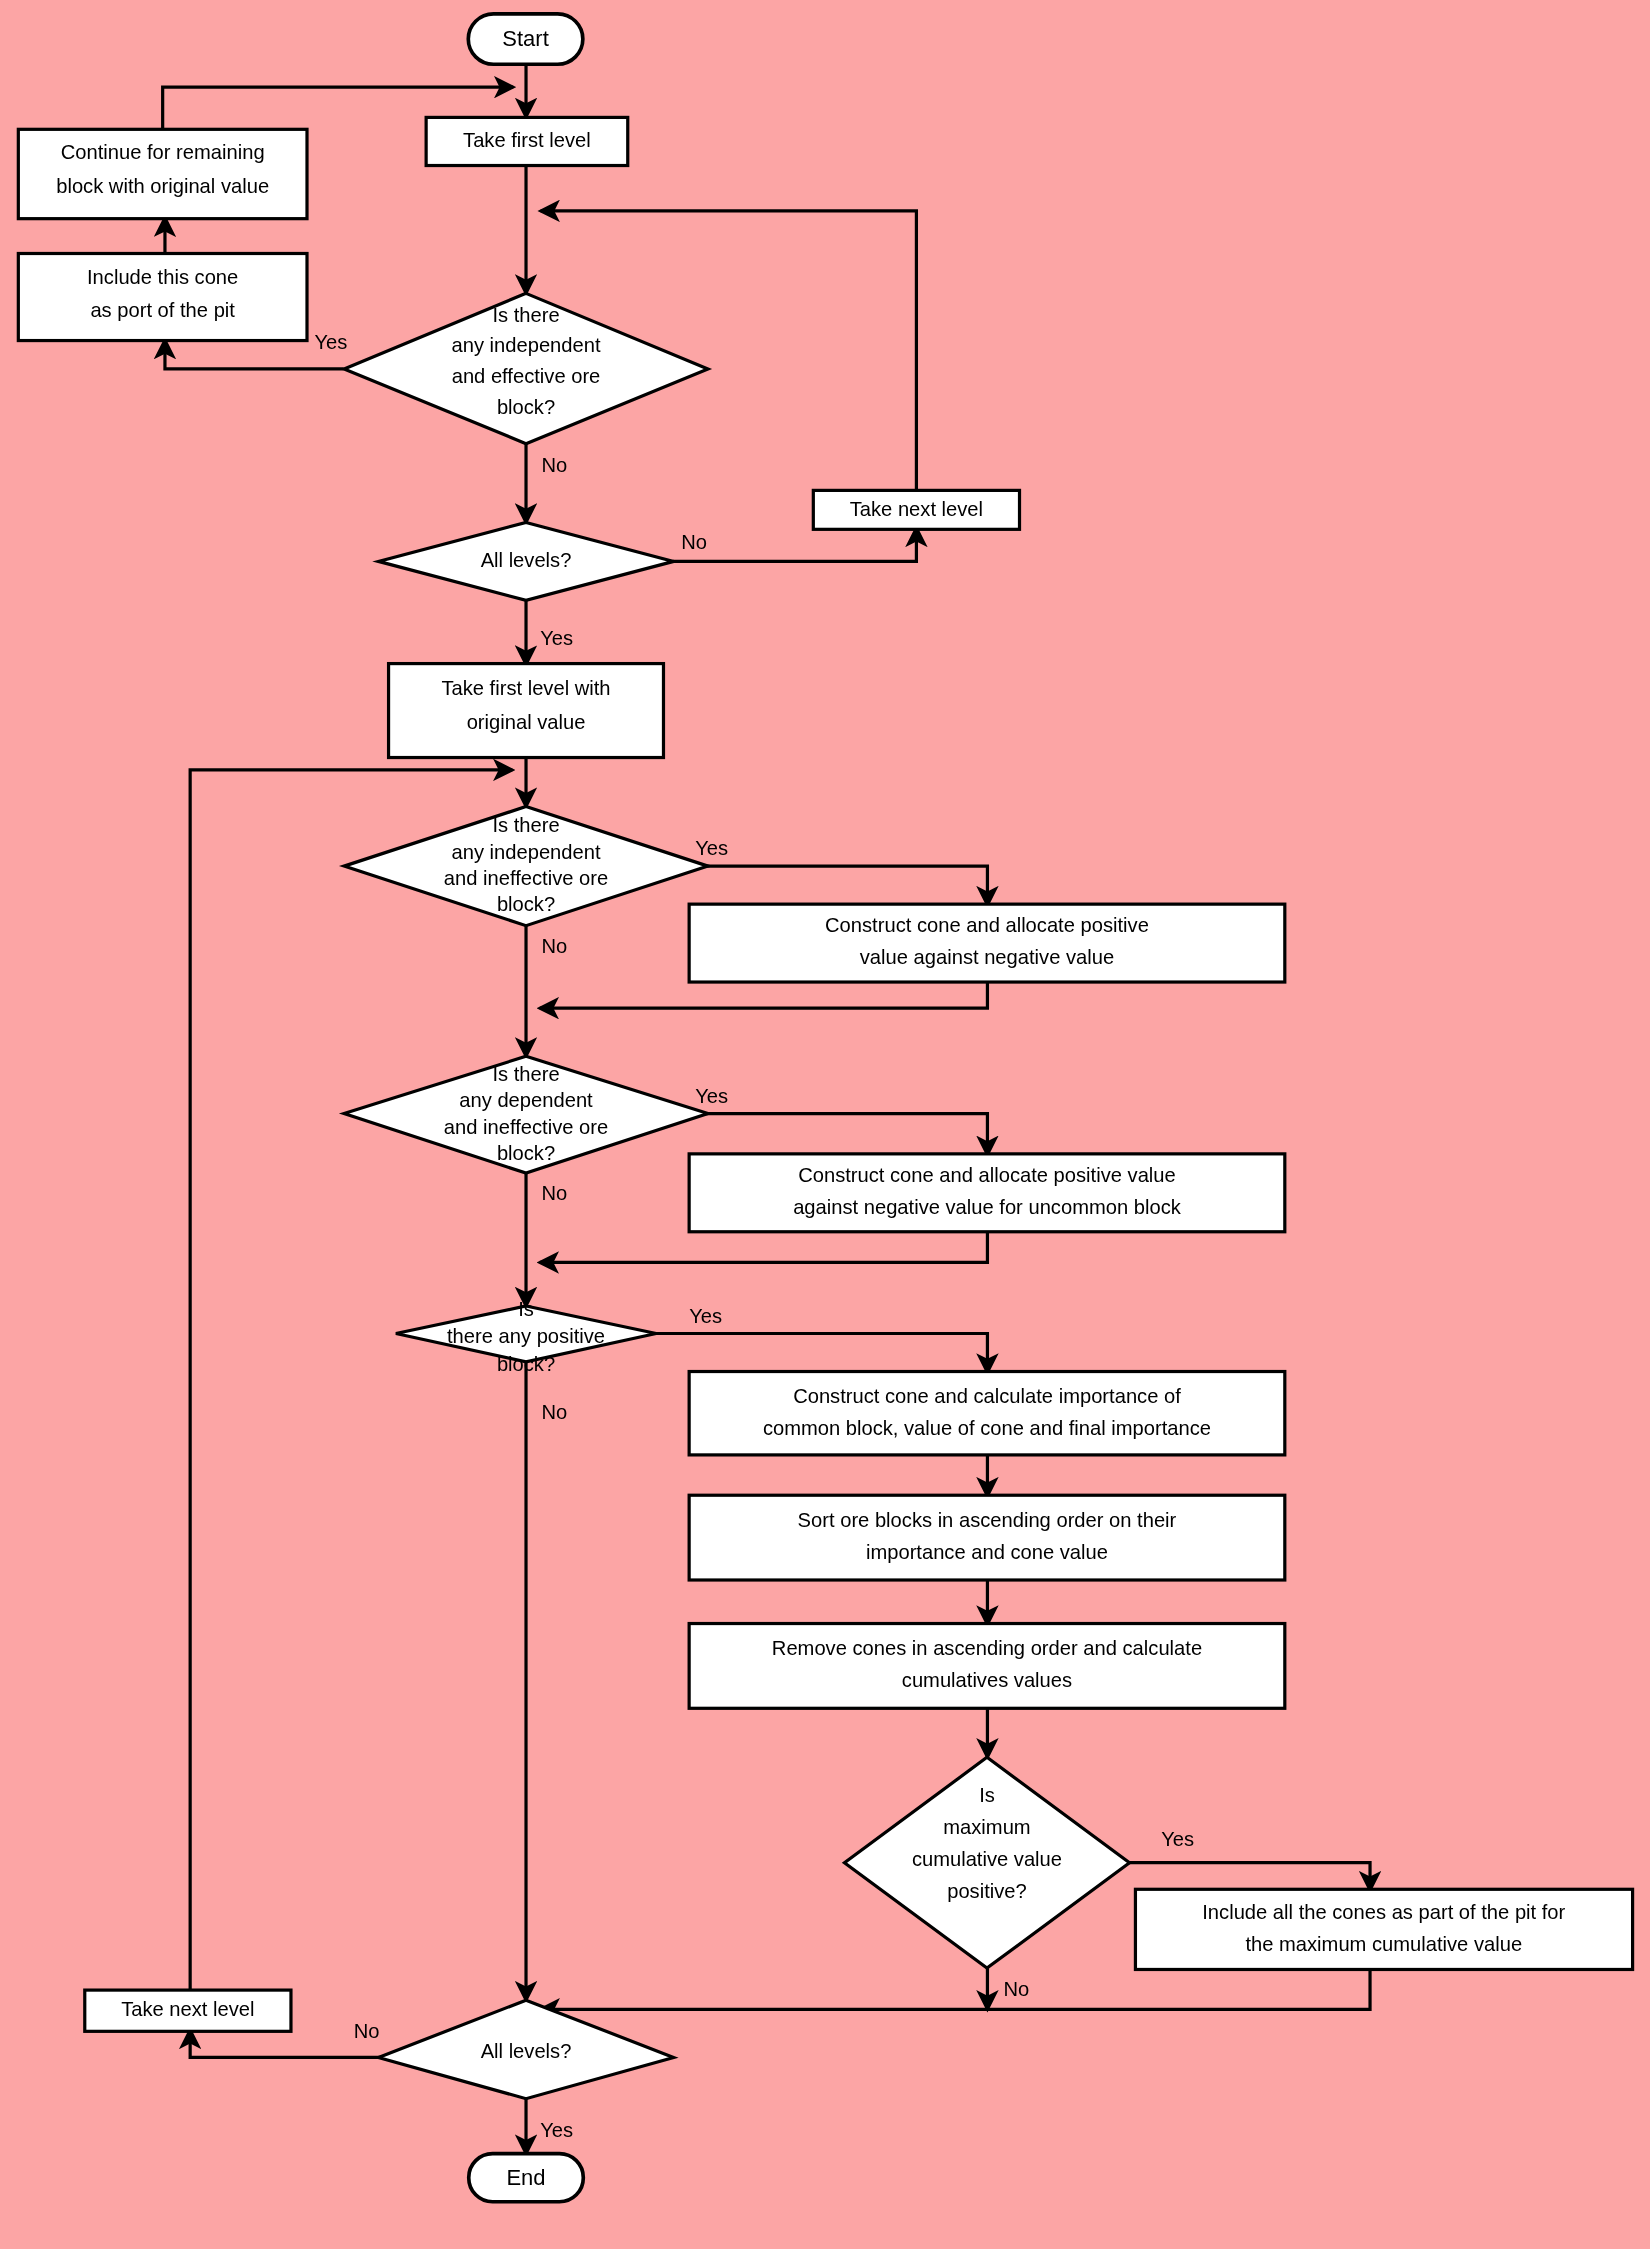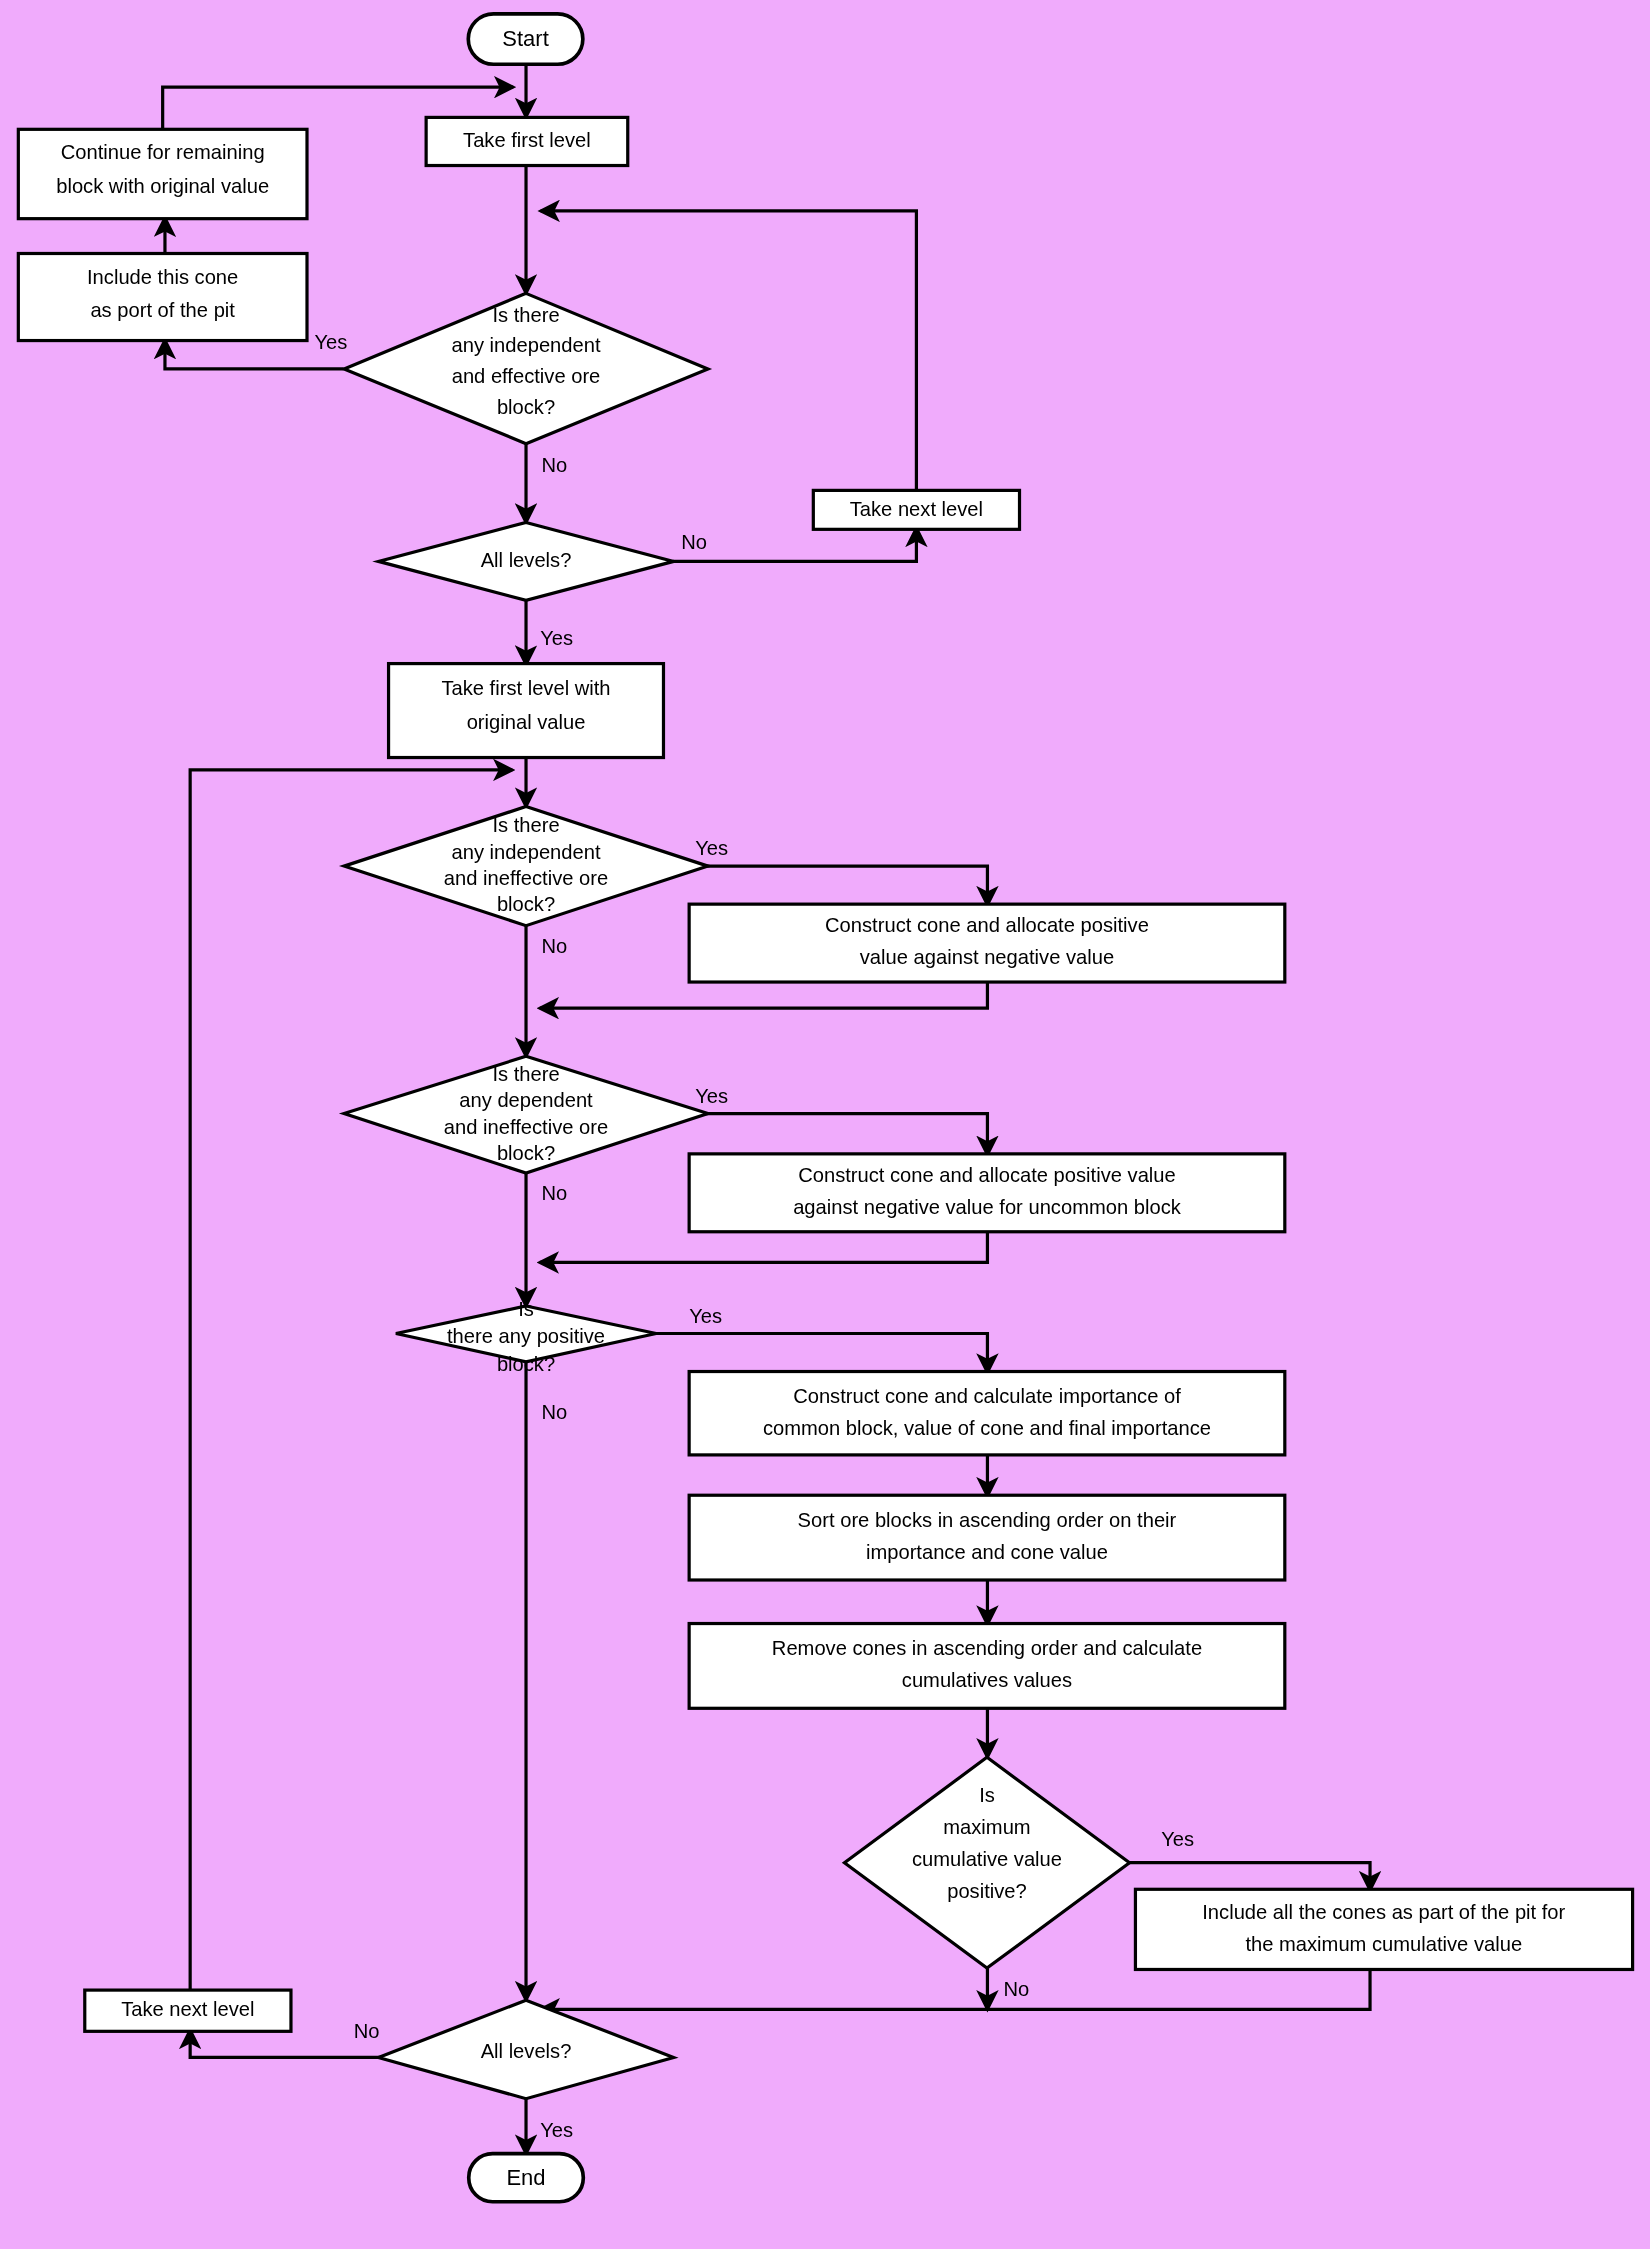--- a/index.html
+++ b/index.html
@@ -7,21 +7,21 @@
     padding: 0;
     background: #ffffff;
   }
   body {
     font-family: "Liberation Sans", sans-serif;
   }
   #flowchart-root {
     position: relative;
     width: 1650px;
     height: 2250px;
-    background: #f0abfc;
+    background: #fca5a5;
     overflow: hidden;
   }
   svg.diagram-canvas {
     display: block;
     width: 1650px;
     height: 2250px;
   }
   .shape-outline {
     fill: #ffffff;
     stroke: #000000;

